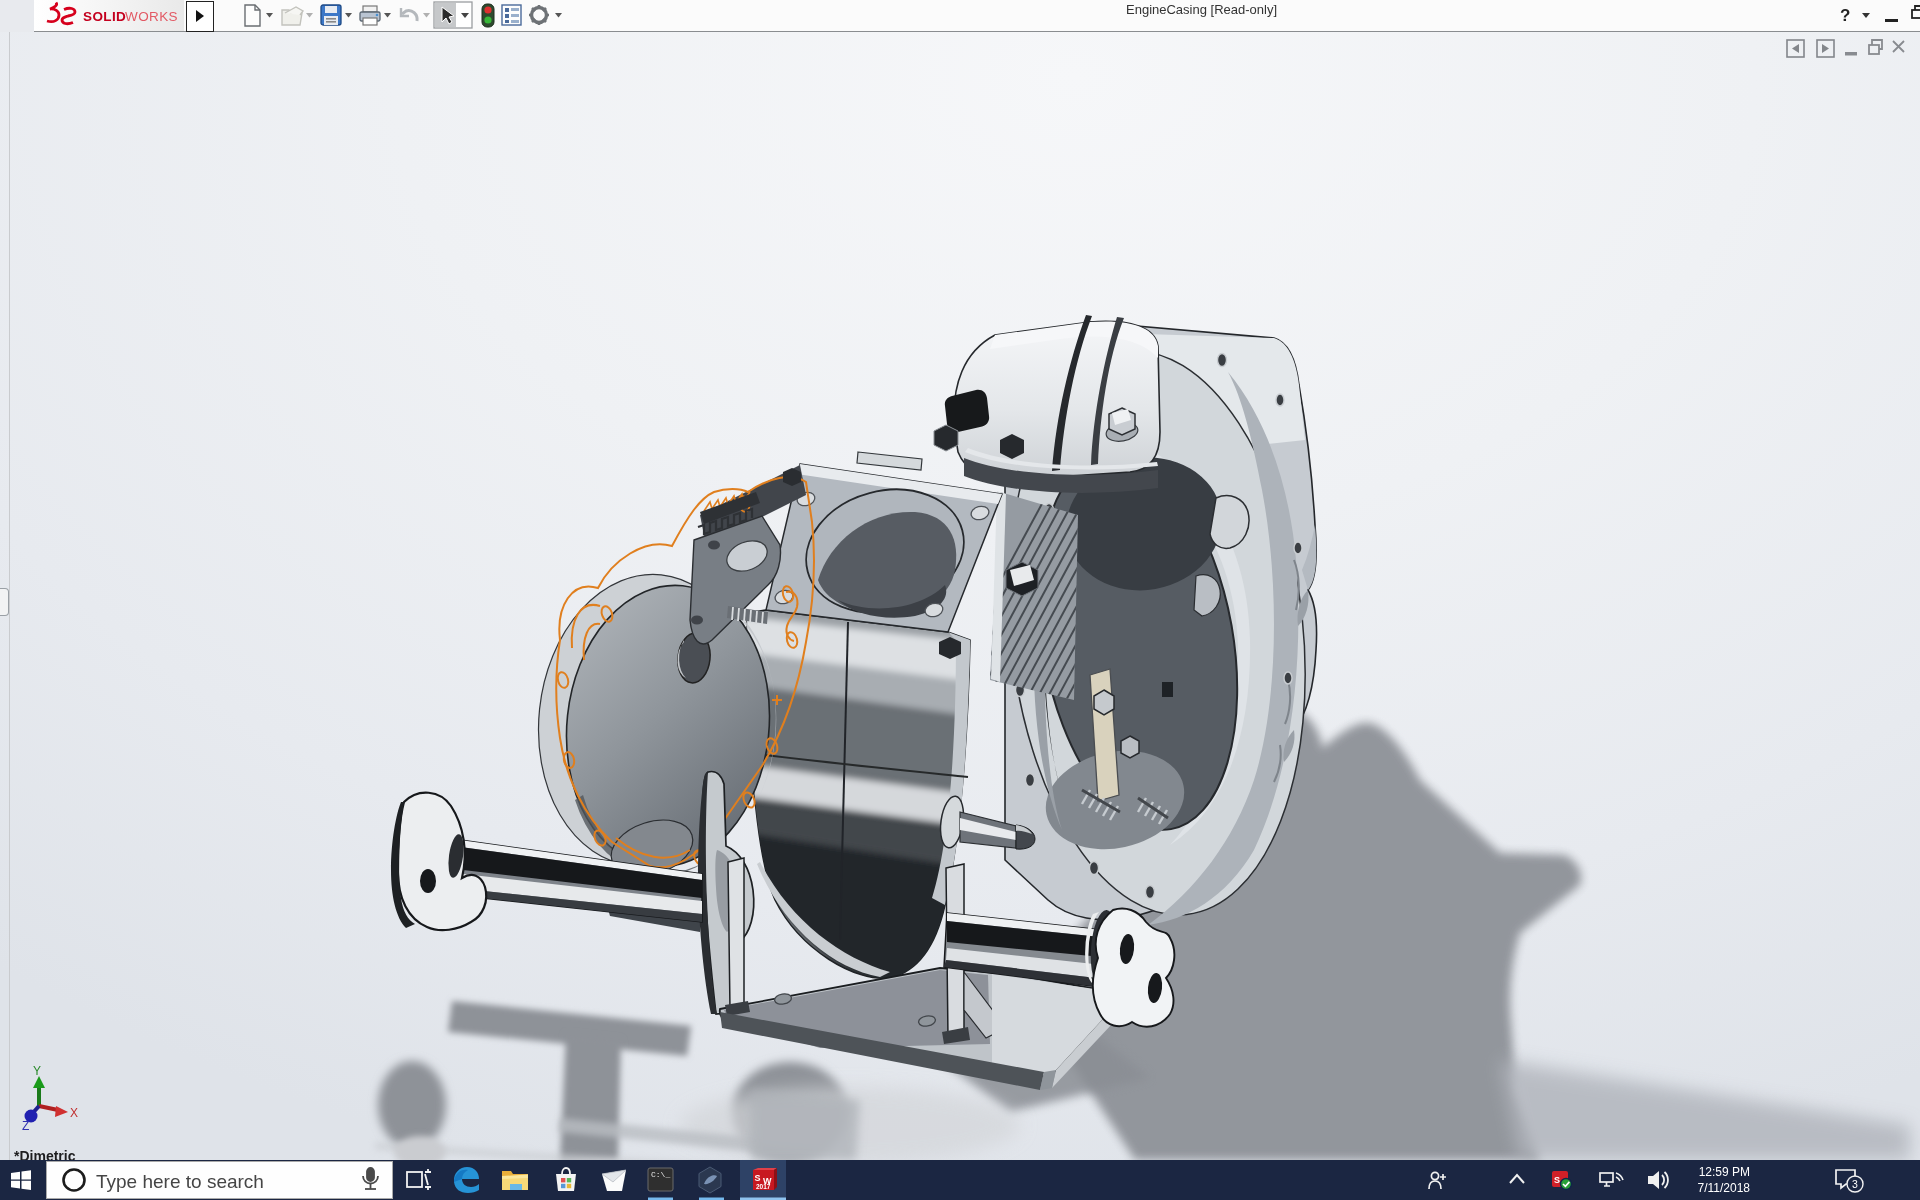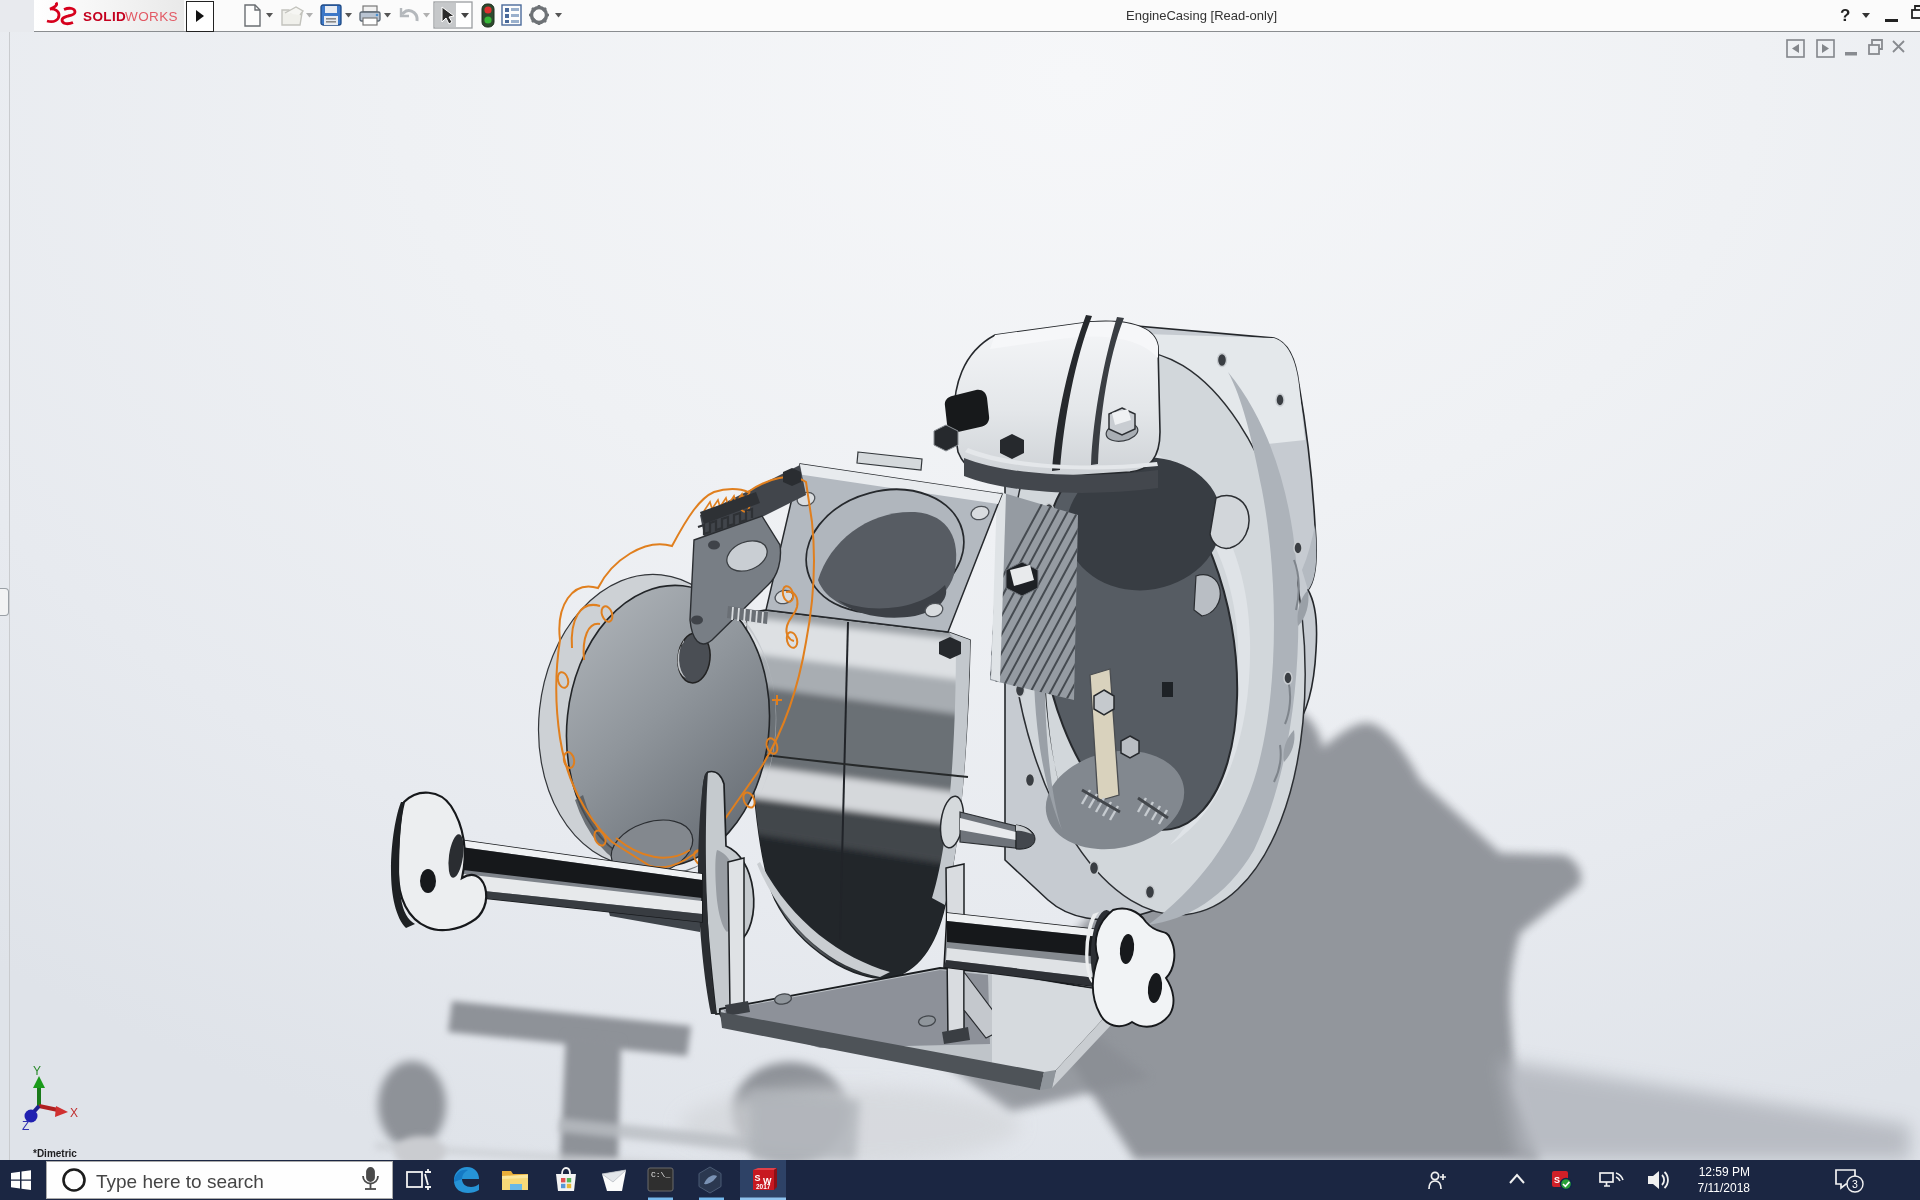--- a/index.html
+++ b/index.html
@@ -3,27 +3,27 @@
 <meta charset="utf-8">
 <style>
 html,body{margin:0;padding:0;width:1920px;height:1200px;overflow:hidden;
  font-family:"Liberation Sans",sans-serif;}
 #root{position:absolute;left:0;top:0;width:1920px;height:1200px;background:#e8eaee;}
 
 #titlebar{position:absolute;left:0;top:0;width:1920px;height:31px;background:#fbfbfb;border-bottom:1px solid #8a8d90;margin-left:34px;}
 #logo{position:absolute;left:0;top:0;width:150px;height:31px;background:linear-gradient(90deg,#ffffff,#e9e9e9);}
 #expbtn{position:absolute;left:152px;top:1px;width:26px;height:29px;background:#fff;border:1px solid #222;}
 #expbtn:after{content:"";position:absolute;left:9px;top:8px;border-left:8px solid #111;border-top:6px solid transparent;border-bottom:6px solid transparent;}
-#wtitle{position:absolute;left:1092px;top:8px;font-size:13px;color:#333;}
+#wtitle{position:absolute;left:1092px;top:2px;font-size:13px;color:#333;}
 
 #viewport{position:absolute;left:0;top:32px;width:1920px;height:1128px;
  background:radial-gradient(ellipse 1700px 1150px at 56% 4%, #f6f7f9 0%, #eff1f4 40%, #e7eaef 74%, #dfe3e9 100%);}
 #leftline{position:absolute;left:9px;top:0px;width:1px;height:1128px;background:#c9cbce;}
 #lefttab{position:absolute;left:0px;top:556px;width:8px;height:26px;background:#f2f3f4;border:1px solid #9aa0a6;border-left:none;border-radius:0 4px 4px 0;}
-#dimetric{position:absolute;left:14px;top:1116px;font-size:10px;font-weight:bold;color:#1d1d1f;margin-left:19px;}
+#dimetric{position:absolute;left:14px;top:1116px;font-size:14px;font-weight:bold;color:#1d1d1f;}
 
 #taskbar{position:absolute;left:0;top:1160px;width:1920px;height:40px;background:#1b2642;}
 #searchbox{position:absolute;left:46px;top:1px;width:347px;height:38px;background:#fefefe;border:1px solid #aaa;box-sizing:border-box;}
 #searchtext{position:absolute;left:96px;top:11px;font-size:19px;color:#454545;}
 #clock{position:absolute;left:1686px;top:4px;width:64px;text-align:right;font-size:12px;color:#fff;line-height:16px;}
 </style>
 </head>
 <body>
 <div id="root">
   <div id="viewport">

